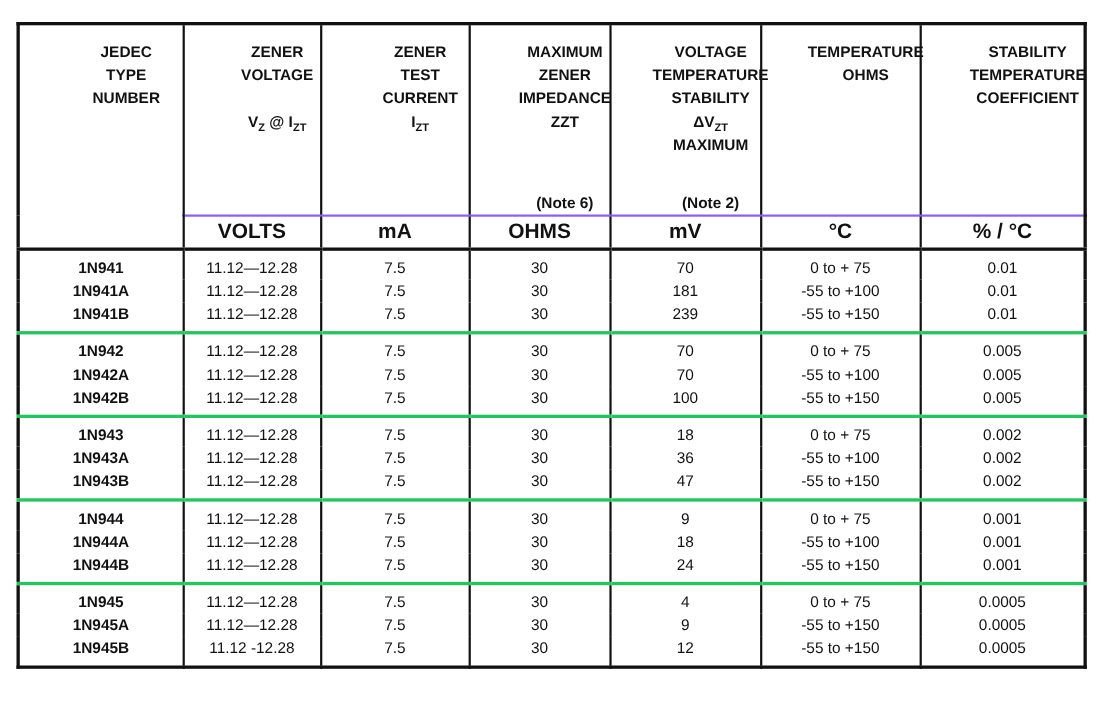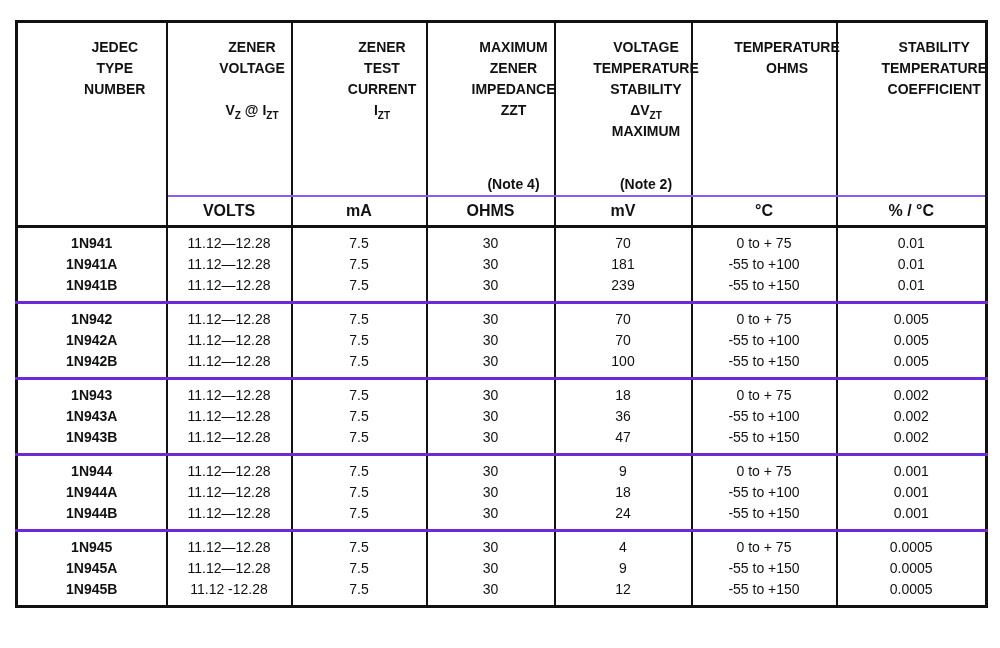--- a/index.html
+++ b/index.html
@@ -39,34 +39,34 @@
     height: 172px;
     padding-top: 14px;
     line-height: 21px;
     padding-left: 46px;
   }
   .hwrap.nofix { height: auto; }
   .hline { min-height: 21px; white-space: nowrap; }
   .note { margin-top: auto; }
   sub { font-size: 10px; line-height: 0; }
   th.unit {
-    font-size: 16px;
+    font-size: 19px;
     font-weight: bold;
     height: 30px;
     vertical-align: middle;
     border-top: 2px solid #111111;
     border-bottom: 3px solid #111111;
   }
   tbody td {
     font-size: 14px;
     line-height: 21px;
     padding: 2px 0;
     white-space: nowrap;
   }
-  tr.group-start td { border-top: 3px solid #6d28d9; padding-top: 5px; margin-top: 12px; }
+  tr.group-start td { border-top: 3px solid #22c55e; padding-top: 5px; margin-top: 12px; }
   tr.group-end td { padding-bottom: 5px; }
   td.typecol { font-weight: bold; }
 </style>
 </head>
 <body>
 
 <div class="page">
   <table class="spec">
     <colgroup>
       <col style="width:150px">
@@ -101,21 +101,21 @@
               <div class="hline">CURRENT</div>
               <div class="hline">I<sub>ZT</sub></div>
             </div>
           </th>
           <th class="hdr">
             <div class="hwrap">
               <div class="hline">MAXIMUM</div>
               <div class="hline">ZENER</div>
               <div class="hline">IMPEDANCE</div>
               <div class="hline">ZZT</div>
-              <div class="hline note">(Note 4)</div>
+              <div class="hline note">(Note 6)</div>
             </div>
           </th>
           <th class="hdr">
             <div class="hwrap">
               <div class="hline">VOLTAGE</div>
               <div class="hline">TEMPERATURE</div>
               <div class="hline">STABILITY</div>
               <div class="hline">ΔV<sub>ZT</sub></div>
               <div class="hline">MAXIMUM</div>
               <div class="hline note">(Note 2)</div>

